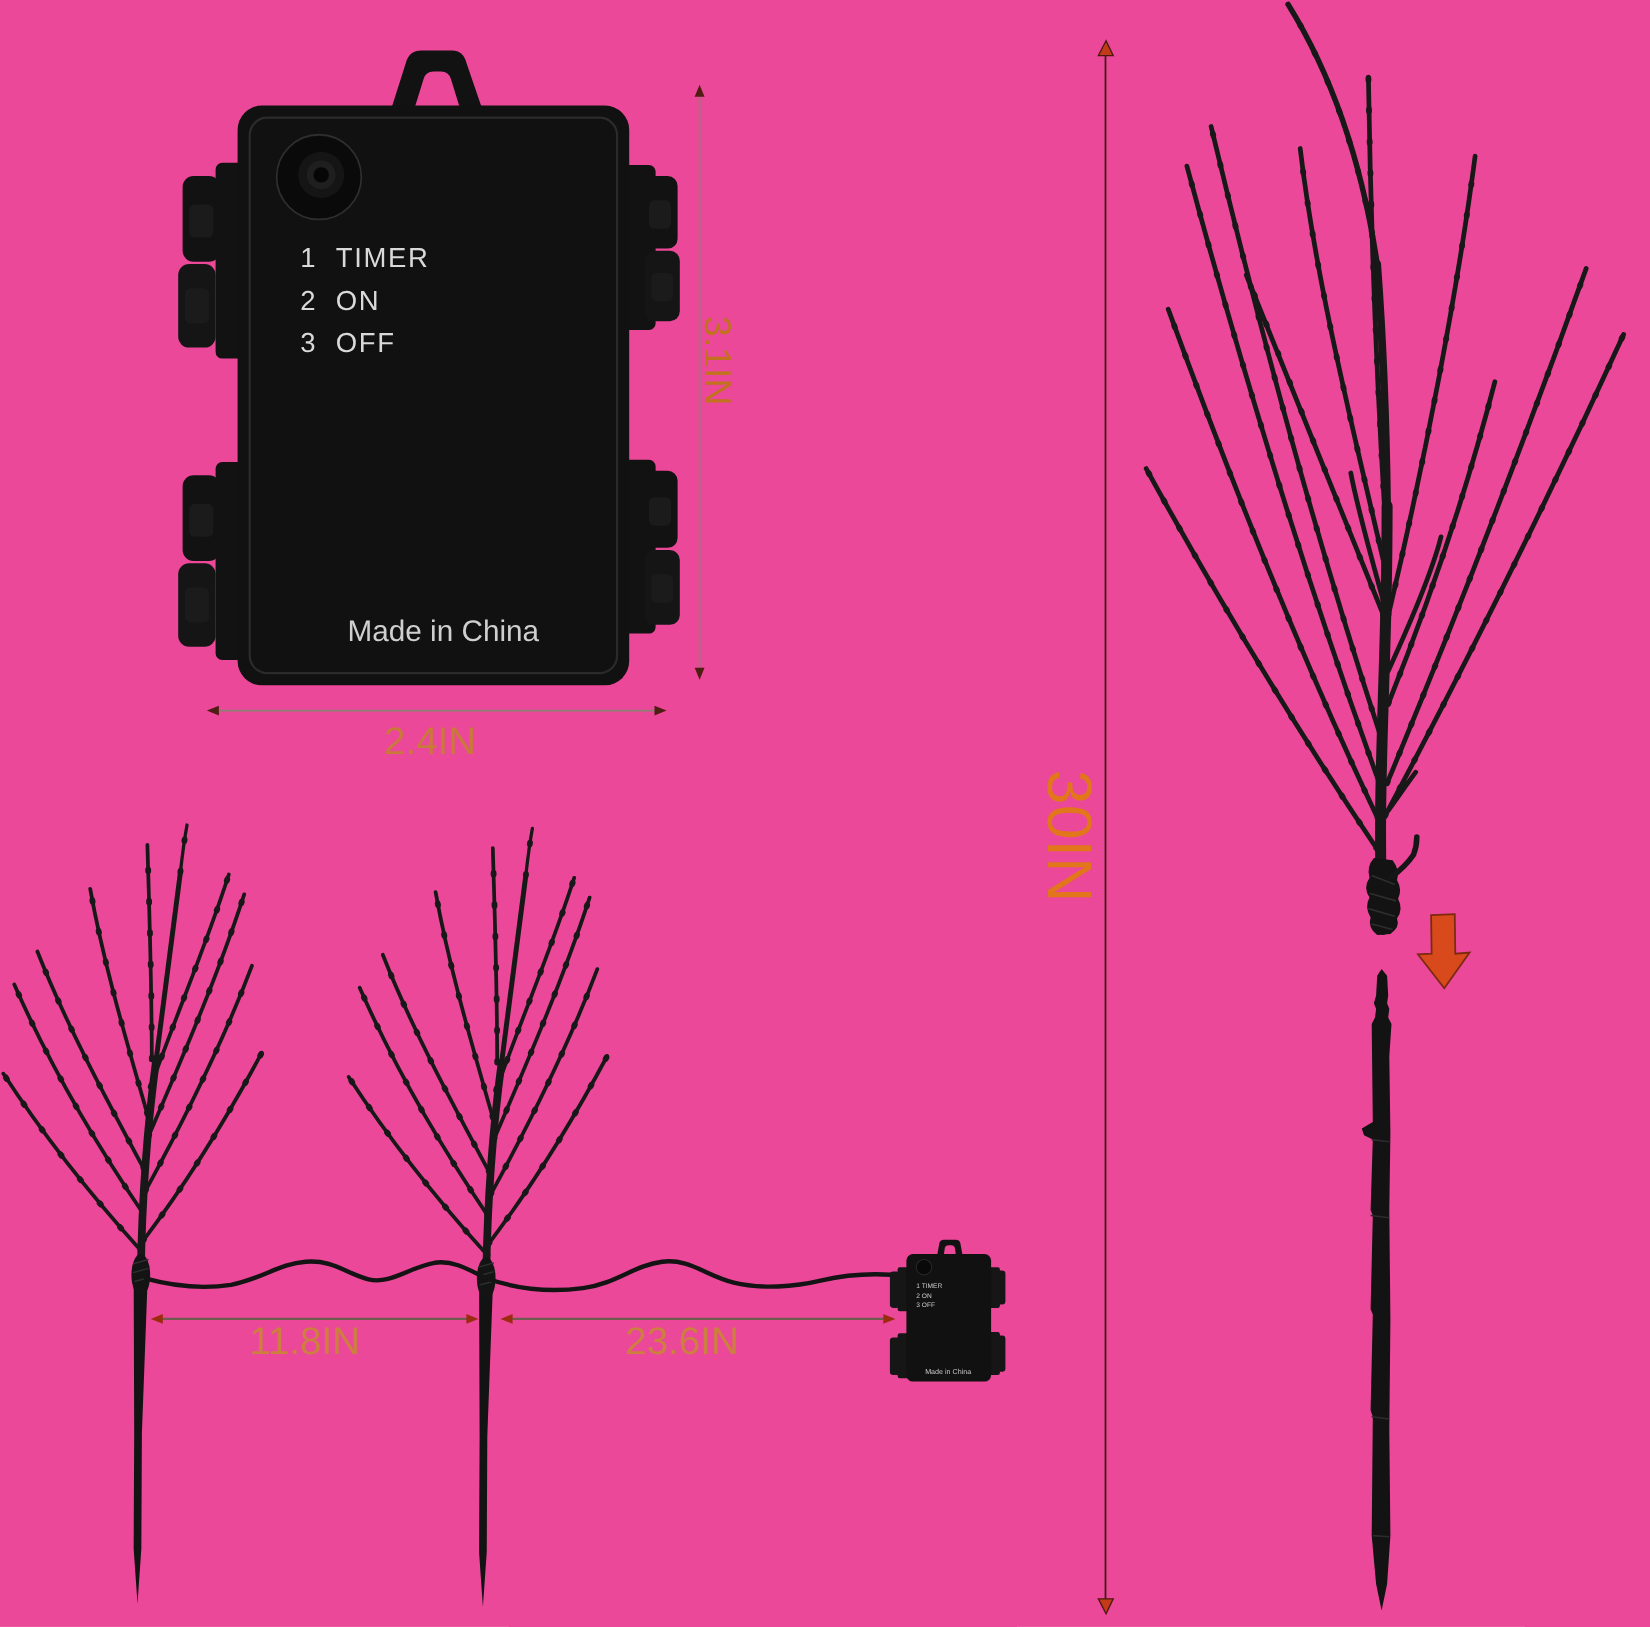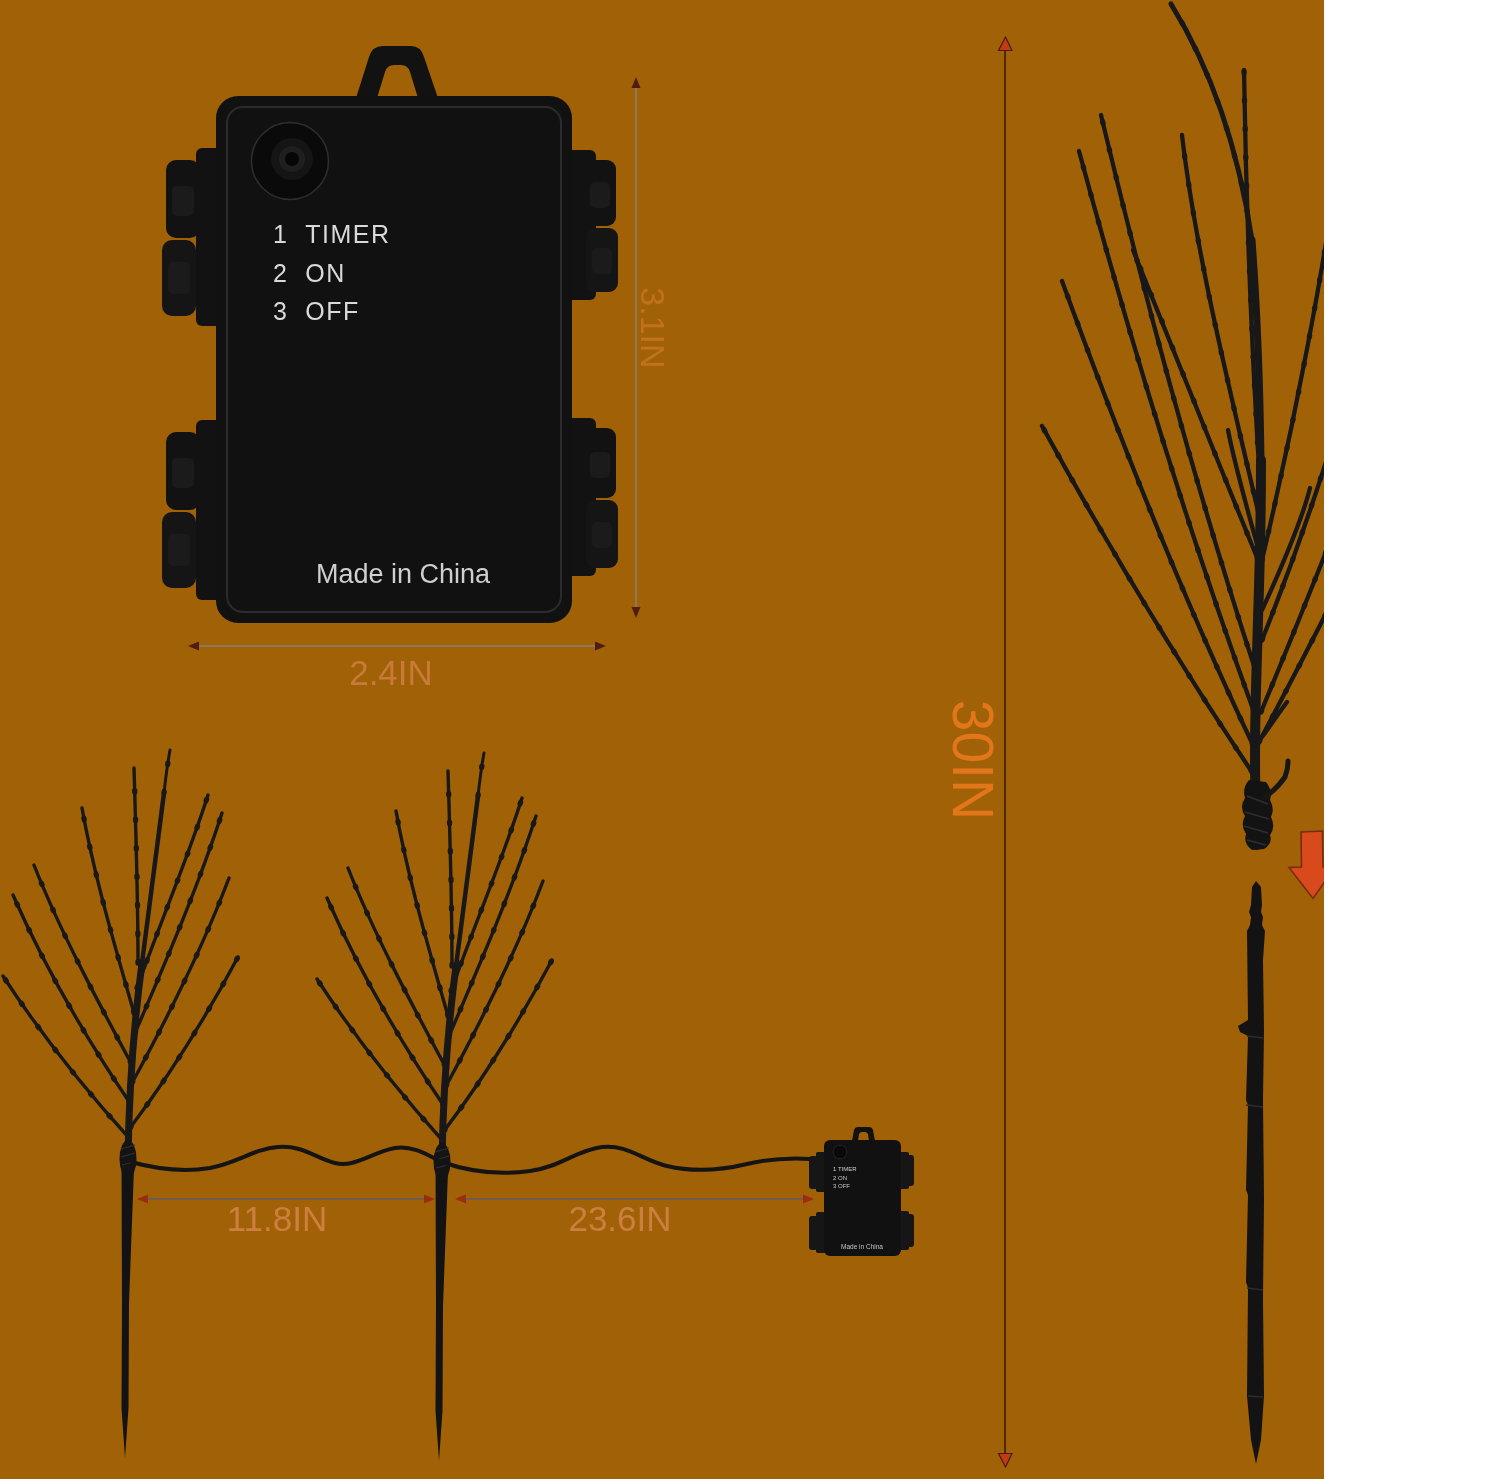--- a/index.html
+++ b/index.html
@@ -1,16 +1,16 @@
 <!DOCTYPE html>
 <html><head>
 <meta charset="utf-8">
 <style>
   html,body{margin:0;padding:0;background:#ffffff;}
-  #canvas{position:relative;width:1324px;height:1479px;background:#a16207;overflow:hidden;
+  #canvas{position:relative;width:1500px;height:1479px;background:#ec4899;overflow:hidden;
     font-family:"Liberation Sans", sans-serif;}
   svg{position:absolute;left:0;top:0;}
   .tw{stroke:#181818;fill:none;stroke-linecap:round;}
   .twk{stroke:#181818;fill:none;stroke-linecap:round;stroke-width:5.3;stroke-dasharray:1.5 27;}
 </style>
 </head>
 <body>
 <div id="canvas">
 <svg width="1500" height="1479" viewBox="0 0 1500 1479">
   <defs>

